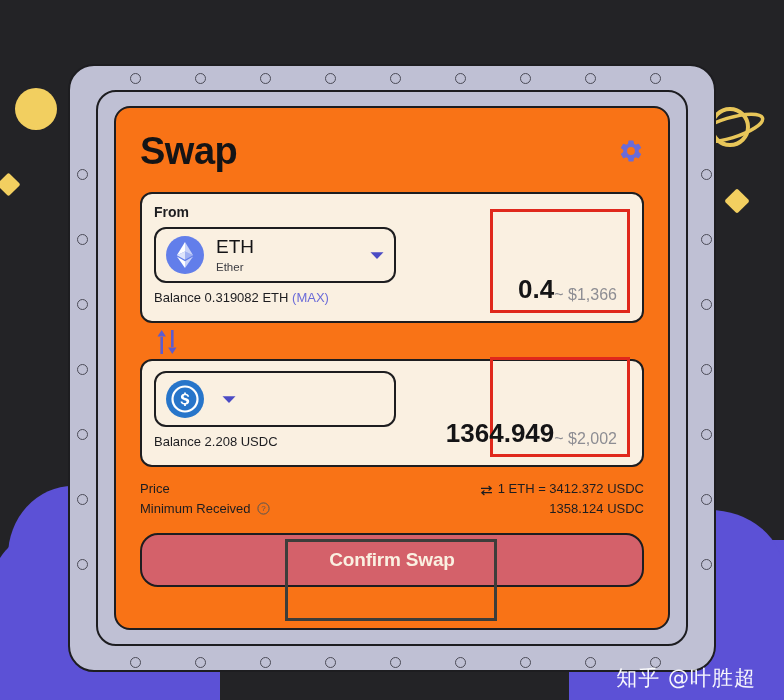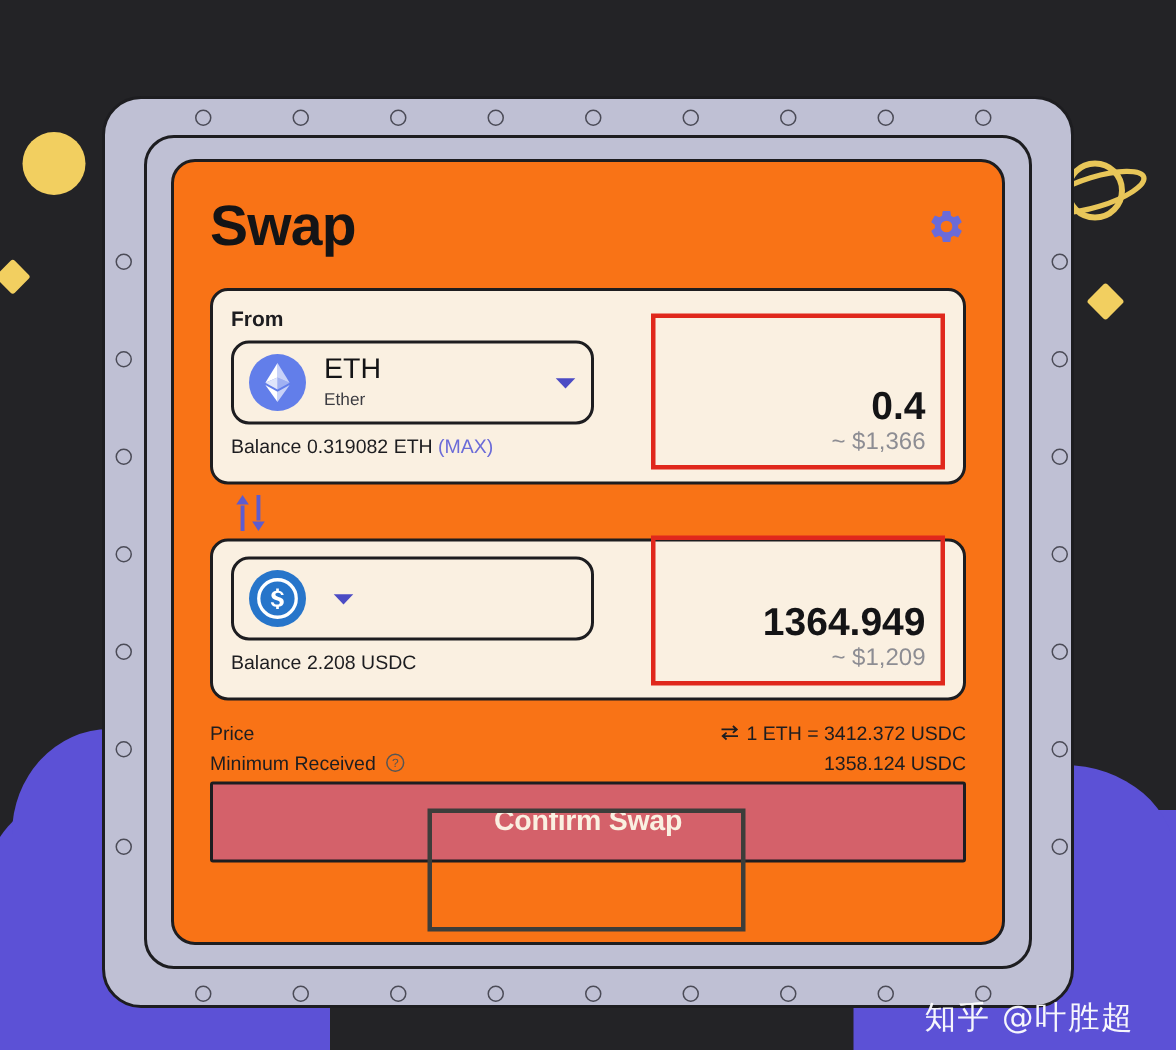--- a/index.html
+++ b/index.html
@@ -218,25 +218,25 @@
     font-size: 13px;
     color: #1d1d20;
     margin-top: 7px;
   }
   .max-link { color: #6b6bd8; cursor: pointer; }
 
   
   .amount-box {
     position: relative;
     border: 3px solid #e0281c;
-    width: 196px;
+    width: 140px;
     min-height: 104px;
     padding: 8px 10px 6px 10px;
     display: flex;
-    flex-direction: column;
+    flex-direction: row;
     align-items: flex-end;
     justify-content: flex-end;
     margin-top: -18px;
   }
   .amount-box.to-box { min-height: 100px; margin-top: -14px; }
 
   .amount-value {
     font-size: 26px;
     font-weight: bold;
     color: #141416;
@@ -262,29 +262,30 @@
   #info-rows { margin-top: 14px; }
   .info-row {
     display: flex;
     align-items: center;
     justify-content: space-between;
     font-size: 13px;
     color: #1d1d20;
     margin-bottom: 5px;
   }
   .info-label { display: flex; align-items: center; gap: 6px; }
-  .info-value { display: flex; align-items: center; gap: 5px; white-space: nowrap; }
+  .info-value { display: flex; align-items: flex-end; gap: 5px; white-space: nowrap; }
 
   
   #confirm-swap-button {
+    margin-top: 12px;
     width: 100%;
     height: 54px;
     background: #d4616a;
     border: 2px solid #1d1d20;
-    border-radius: 2px;
+    border-radius: 18px;
     color: #faf0e1;
     font-size: 19px;
     font-weight: bold;
     font-family: "Liberation Sans", sans-serif;
     cursor: pointer;
     letter-spacing: -0.2px;
   }
 
   
   #confirm-annotation {
@@ -399,21 +400,21 @@
               </svg>
             </span>
           </div>
           <div class="balance-line">
             <span>Balance 2.208 USDC</span>
           </div>
         </div>
 
         <div class="amount-box to-box">
           <div class="amount-value">1364.949</div>
-          <div class="amount-usd">~ $1,209</div>
+          <div class="amount-usd">~ $2,002</div>
         </div>
       </div>
     </div>
 
     
     <div id="info-rows">
       <div class="info-row">
         <span class="info-label">Price</span>
         <span class="info-value">
           <span style="line-height:0">

